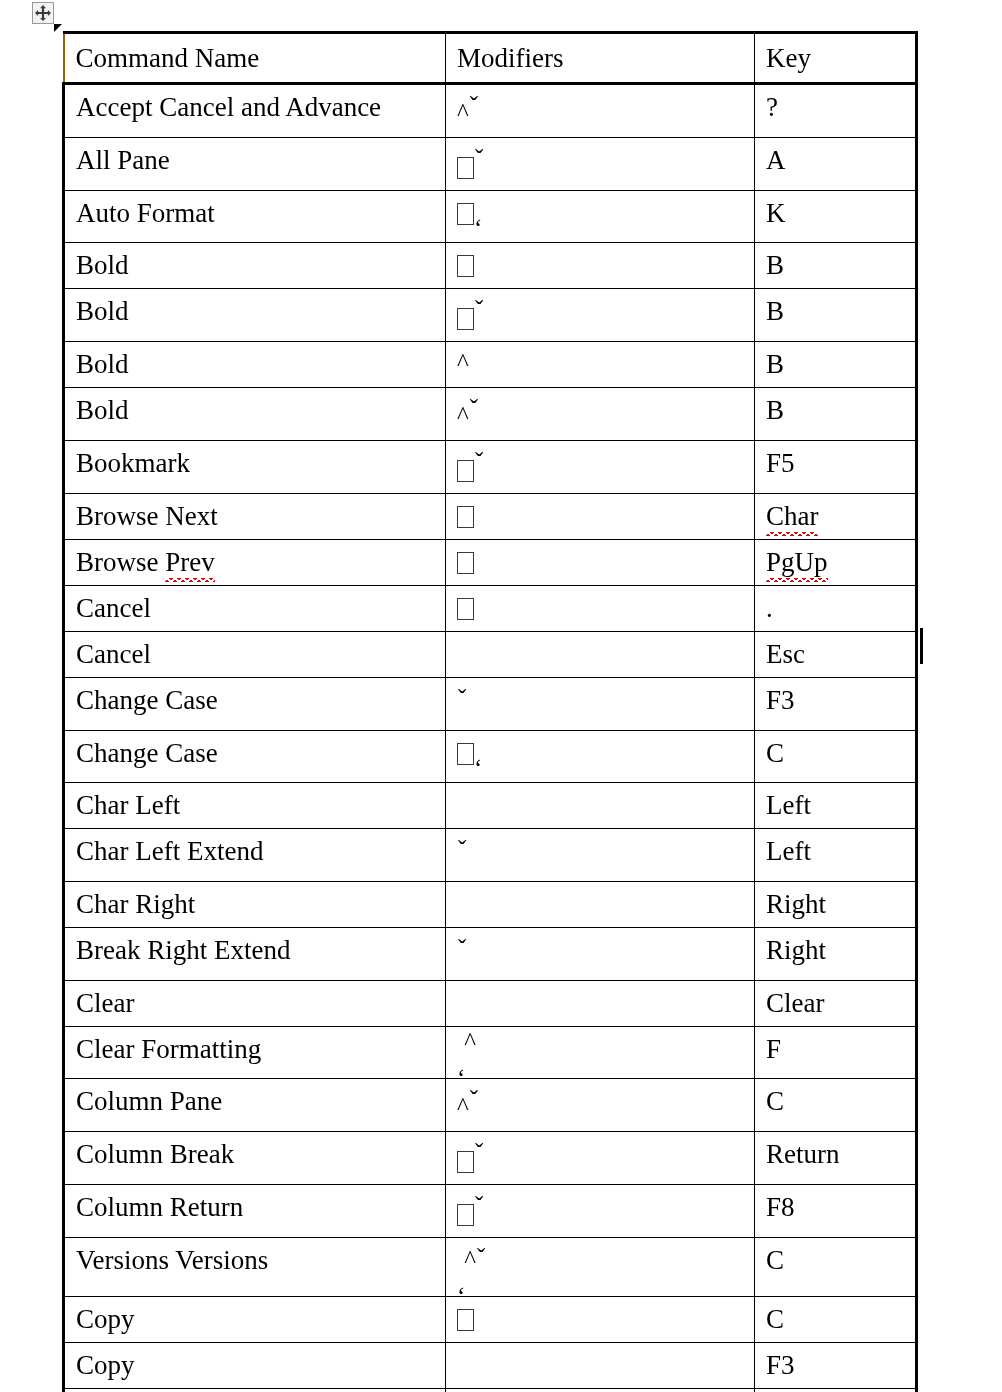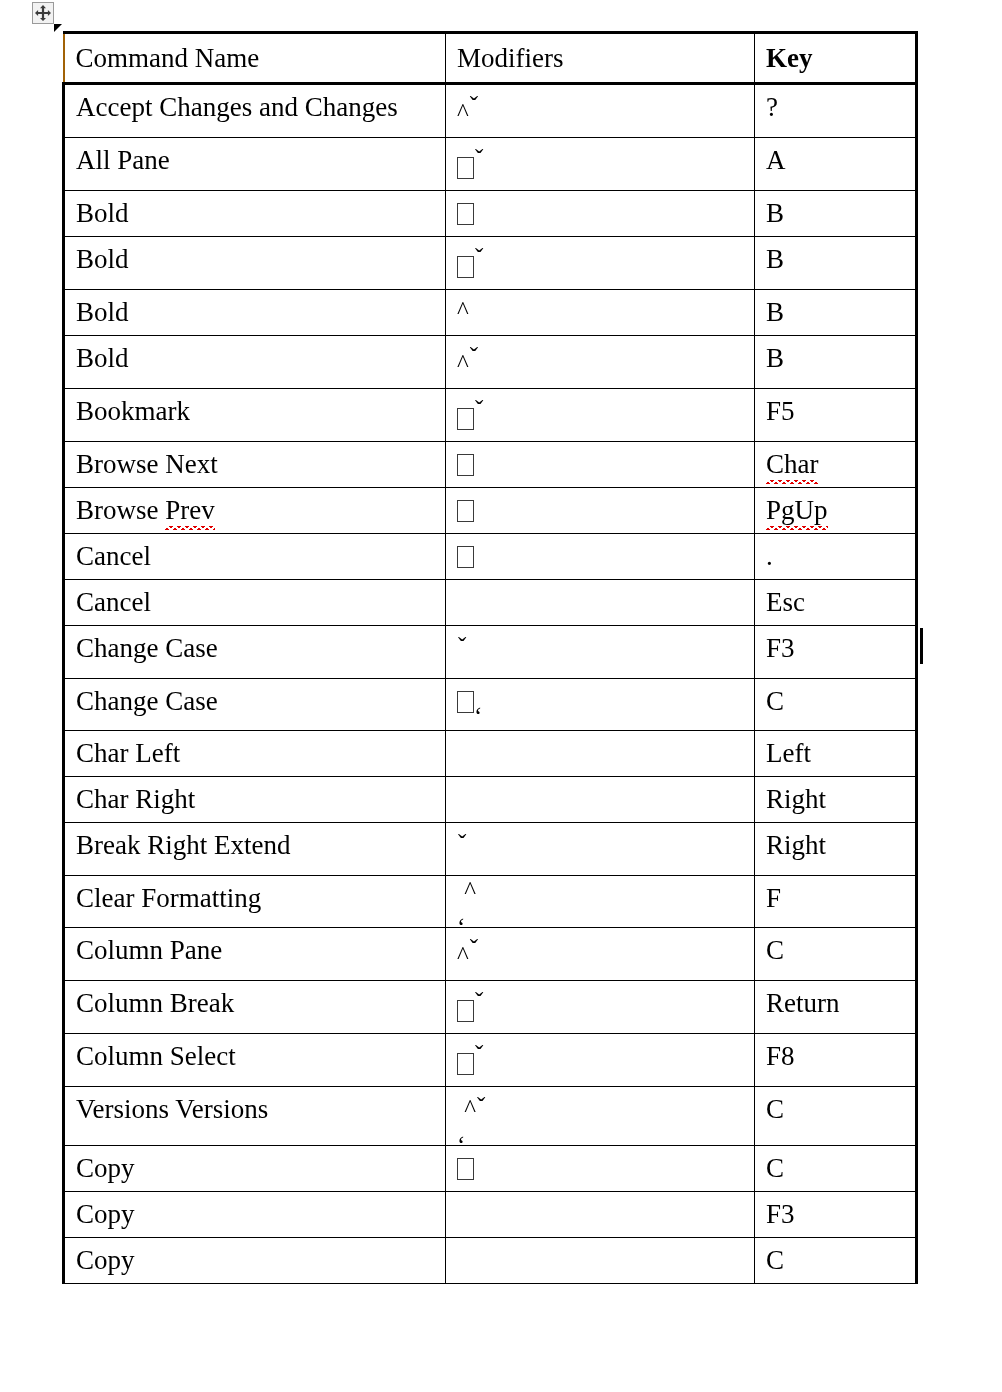--- a/index.html
+++ b/index.html
@@ -64,21 +64,21 @@
   }
 
   
   #shortcut-table thead td {
     border-top: 3px solid #000;
     border-bottom: 3px solid #000;
     height: 46px;
     line-height: 44px;
   }
   #shortcut-table thead td:first-child { border-left: 2px solid #a16207; }
-  #shortcut-table thead td:last-child  { border-right: 3px solid #000; font-weight: bold; }
+  #shortcut-table thead td:last-child  { border-right: 3px solid #000; }
 
   #shortcut-table tbody td:first-child { border-left: 3px solid #000; }
   #shortcut-table tbody td:last-child  { border-right: 3px solid #000; }
 
   
   tr.tall td { height: 85px; }
 
   
   .mods {
     display: inline-block;
@@ -174,28 +174,33 @@
   </colgroup>
   <thead>
     <tr>
       <td>Command Name</td>
       <td>Modifiers</td>
       <td>Key</td>
     </tr>
   </thead>
   <tbody id="tbody">
       <tr class="tall">
-        <td>Accept Changes and Changes</td>
+        <td>Accept Cancel and Advance</td>
         <td><span class="mods"><span class="m-ctrl">^</span><span class="m-shift">ˇ</span></span></td>
         <td>?</td>
       </tr>
       <tr>
         <td>All Pane</td>
         <td><span class="mods"><span class="m-cmd"></span><span class="m-shift">ˇ</span></span></td>
         <td>A</td>
+      </tr>
+      <tr>
+        <td>Auto Format</td>
+        <td><span class="mods"><span class="m-cmd"></span><span class="m-opt">ʻ</span></span></td>
+        <td>K</td>
       </tr>
       <tr>
         <td>Bold</td>
         <td><span class="mods"><span class="m-cmd"></span></span></td>
         <td>B</td>
       </tr>
       <tr>
         <td>Bold</td>
         <td><span class="mods"><span class="m-cmd"></span><span class="m-shift">ˇ</span></span></td>
         <td>B</td>
@@ -244,46 +249,56 @@
         <td>Change Case</td>
         <td><span class="mods"><span class="m-cmd"></span><span class="m-opt">ʻ</span></span></td>
         <td>C</td>
       </tr>
       <tr>
         <td>Char Left</td>
         <td></td>
         <td>Left</td>
       </tr>
       <tr>
+        <td>Char Left Extend</td>
+        <td><span class="mods"><span class="m-shift">ˇ</span></span></td>
+        <td>Left</td>
+      </tr>
+      <tr>
         <td>Char Right</td>
         <td></td>
         <td>Right</td>
       </tr>
       <tr>
         <td>Break Right Extend</td>
         <td><span class="mods"><span class="m-shift">ˇ</span></span></td>
         <td>Right</td>
       </tr>
       <tr>
+        <td>Clear</td>
+        <td></td>
+        <td>Clear</td>
+      </tr>
+      <tr>
         <td>Clear Formatting</td>
         <td><span class="mods stack"><span class="m-opt">ʻ</span><span class="m-ctrl">^</span></span></td>
         <td>F</td>
       </tr>
       <tr>
         <td>Column Pane</td>
         <td><span class="mods"><span class="m-ctrl">^</span><span class="m-shift">ˇ</span></span></td>
         <td>C</td>
       </tr>
       <tr>
         <td>Column Break</td>
         <td><span class="mods"><span class="m-cmd"></span><span class="m-shift">ˇ</span></span></td>
         <td>Return</td>
       </tr>
       <tr>
-        <td>Column Select</td>
+        <td>Column Return</td>
         <td><span class="mods"><span class="m-cmd"></span><span class="m-shift">ˇ</span></span></td>
         <td>F8</td>
       </tr>
       <tr>
         <td>Versions Versions</td>
         <td><span class="mods stack"><span class="m-opt">ʻ</span><span class="m-ctrl">^</span><span class="m-shift">ˇ</span></span></td>
         <td>C</td>
       </tr>
       <tr>
         <td>Copy</td>

